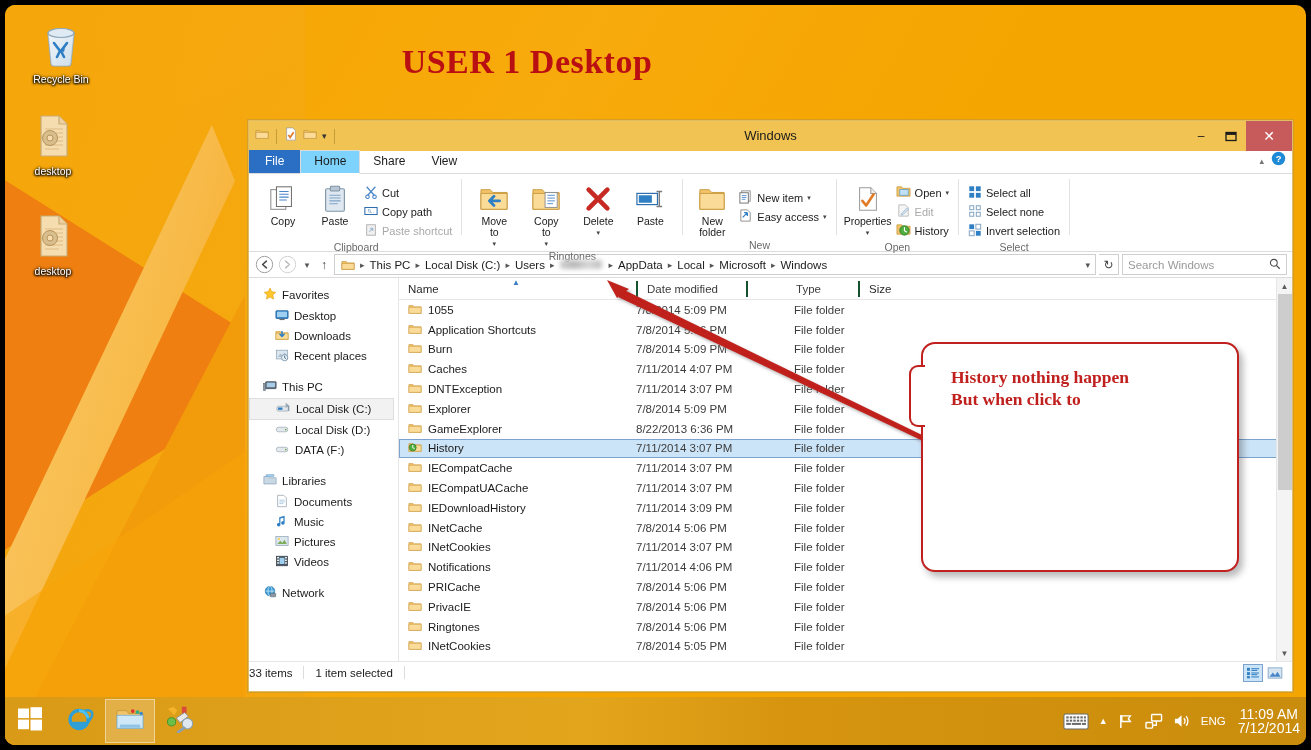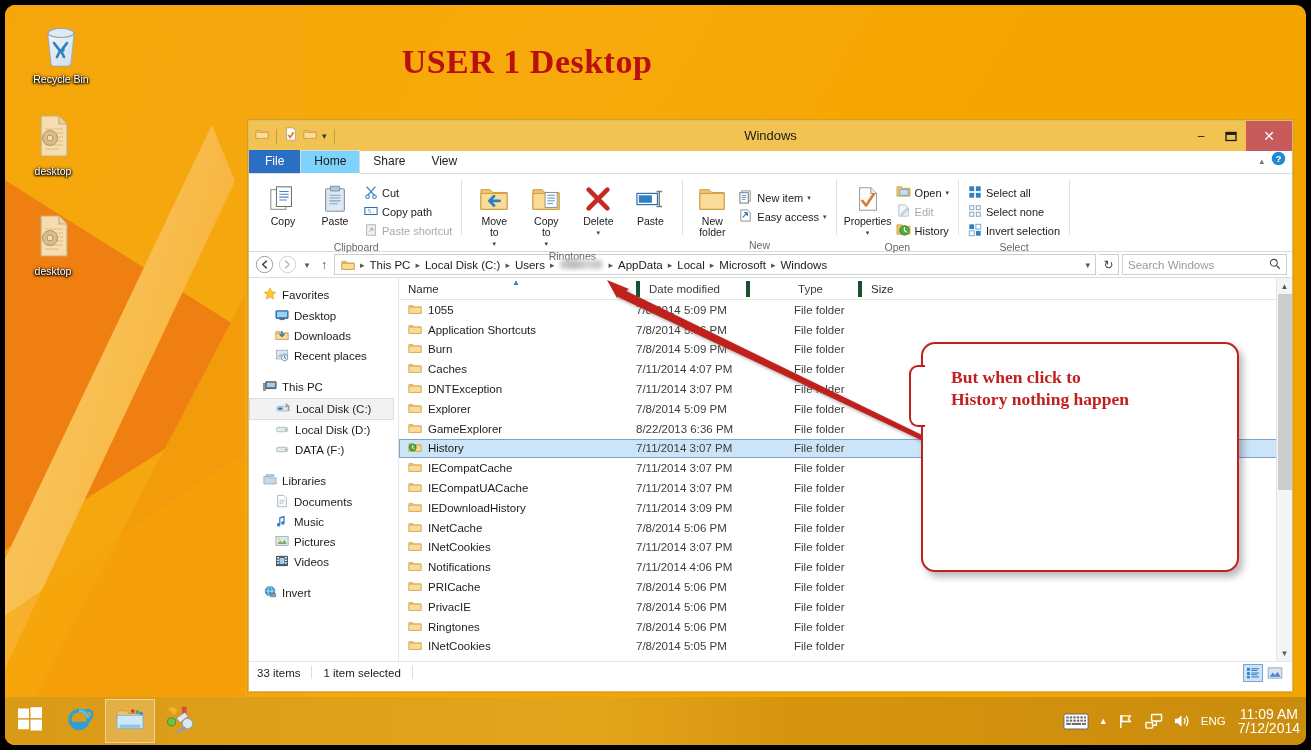--- a/index.html
+++ b/index.html
@@ -131,41 +131,41 @@
   #navpane { width:150px; border-right:1px solid #e6e6e6; padding:6px 0 0 0;
              font-size:11.5px; color:#1b1b1b; overflow:hidden; }
   .nav-head { display:flex; align-items:center; gap:5px; padding:3px 0 3px 14px; }
   .nav-item { display:flex; align-items:center; gap:5px; padding:2px 0 2px 26px; }
   .nav-item.sel { background:#f2f2f2; border:1px solid #dedede; margin-right:4px; }
   .nav-gap { height:10px; }
 
   #listpane { flex:1; position:relative; overflow:hidden; }
   #colhead { height:22px; display:flex; border-bottom:1px solid #e6e6e6; align-items:center;
              font-size:11.5px; color:#2a2a2a; position:relative; }
-  .ch { padding-left:9px; border-left:4px solid #14532d; height:16px; line-height:16px; }
+  .ch { padding-left:9px; border-left:2px solid #14532d; height:16px; line-height:16px; }
   .ch:first-child { border-left:none; }
   #sortmark { position:absolute; left:113px; top:0px; font-size:8px; color:#3b7bbf; }
   .row { height:19.8px; display:flex; align-items:center; font-size:11.5px; color:#1b1b1b; }
   .row.sel { background:#cce4f7; outline:1px solid #7da2ce; outline-offset:-1px; }
   .c-name { width:237px; display:flex; align-items:center; gap:6px; padding-left:9px; }
   .c-date { width:110px; color:#3c3c3c; }
   .c-type { width:112px; color:#3c3c3c;padding-left:48px; }
   .c-size { width:60px; }
 
   
   #vscroll { position:absolute; right:0; top:0; width:16px; height:383px; background:#f4f4f4;
              border-left:1px solid #e6e6e6; }
   #vscroll .arrow { height:16px; display:flex; align-items:center; justify-content:center;
                     font-size:8px; color:#5a5a5a; }
   #vscroll .thumb { position:absolute; top:16px; left:1px; width:14px; height:196px; background:#cdcdcd; }
   #vscroll .down { position:absolute; bottom:0; left:0; right:0; }
 
   
   #status { height:22px; border-top:1px solid #e6e6e6; display:flex; align-items:center;
-            font-size:11.5px; color:#1b1b1b; padding-left:8px; gap:0; background:#fff; }
+            font-size:11.5px; color:#1b1b1b; padding-left:0; gap:0; background:#fff; }
   .st-cell { padding:0 11px 0 0; }
   .st-div { width:1px; height:13px; background:#dcdcdc; margin:0 11px 0 0; }
   #viewbtns { margin-left:auto; display:flex; gap:2px; padding-right:7px; }
   .vbtn { width:20px; height:18px; display:flex; align-items:center; justify-content:center; }
   .vbtn.on { background:#cce4f7; border:1px solid #7da2ce; }
 
   
   #callout {
     position:absolute; left:916px; top:337px; width:318px; height:230px;
     background:#fff; border:2.2px solid #c0201e; border-radius:14px;
@@ -804,21 +804,21 @@
 
           <div class="nav-head">
             <span>
               <svg width="14" height="14" viewBox="0 0 16 16">
                   <circle cx="8" cy="7" r="5.4" fill="#3b9bd4" stroke="#1d6ea3" stroke-width=".8"></circle>
                   <ellipse cx="8" cy="7" rx="2.3" ry="5.4" fill="none" stroke="#d9eefa" stroke-width=".8"></ellipse>
                   <line x1="2.8" y1="7" x2="13.2" y2="7" stroke="#d9eefa" stroke-width=".8"></line>
                   <rect x="8.5" y="9.5" width="6" height="4" rx=".6" fill="#8a97a4" stroke="#5d6a76" stroke-width=".7"></rect>
                 </svg>
             </span>
-            <span>Invert</span>
+            <span>Network</span>
           </div>
         </div>
 
         <div id="listpane">
           <div id="colhead">
             <div class="ch c-name" style="display:block;padding-left:9px">Name</div>
             <div class="ch c-date">Date modified</div>
             <div class="ch c-type">Type</div>
             <div class="ch c-size">Size</div>
             <div id="sortmark">▲</div>
@@ -1094,22 +1094,22 @@
         <path d="M326 166 L18 16 L14 12 L24 26 L329 170 Z" fill="#c0201e"></path>
         <path d="M326 166 L18 16" stroke="#c0201e" stroke-width="2.6" fill="none"></path>
         <path d="M329 170 L24 26" stroke="#c0201e" stroke-width="2.6" fill="none"></path>
         <path d="M12 10 L34 19 L22 28 Z" fill="#c0201e"></path>
       </g>
     </svg>
 
     <div id="callout">
       <div id="callout-notch"></div>
       <div id="callout-body">
+        <div>History nothing happen</div>
         <div>But when click to</div>
-        <div>History nothing happen</div>
       </div>
     </div>
 
     <div id="taskbar">
       <div id="tb-left">
         <div class="tb-btn">
           <span>
             <svg width="26" height="26" viewBox="0 0 26 26">
                 <g fill="#fff">
                   <rect x="1" y="2.5" width="11" height="9.6"></rect>

